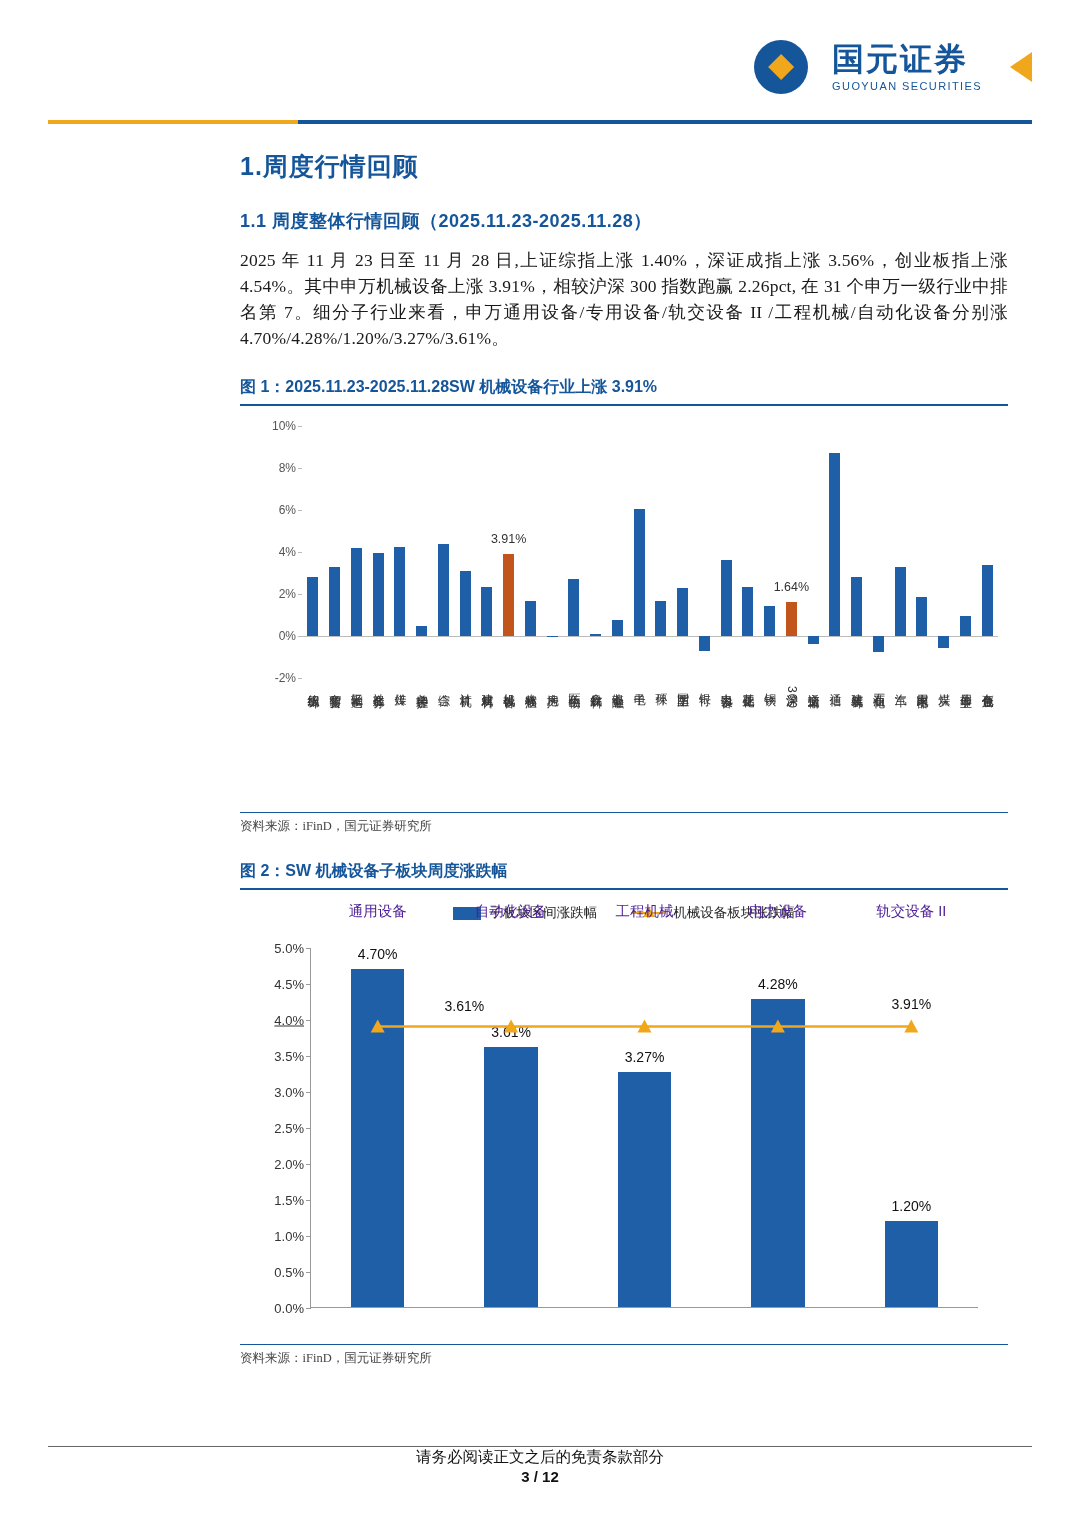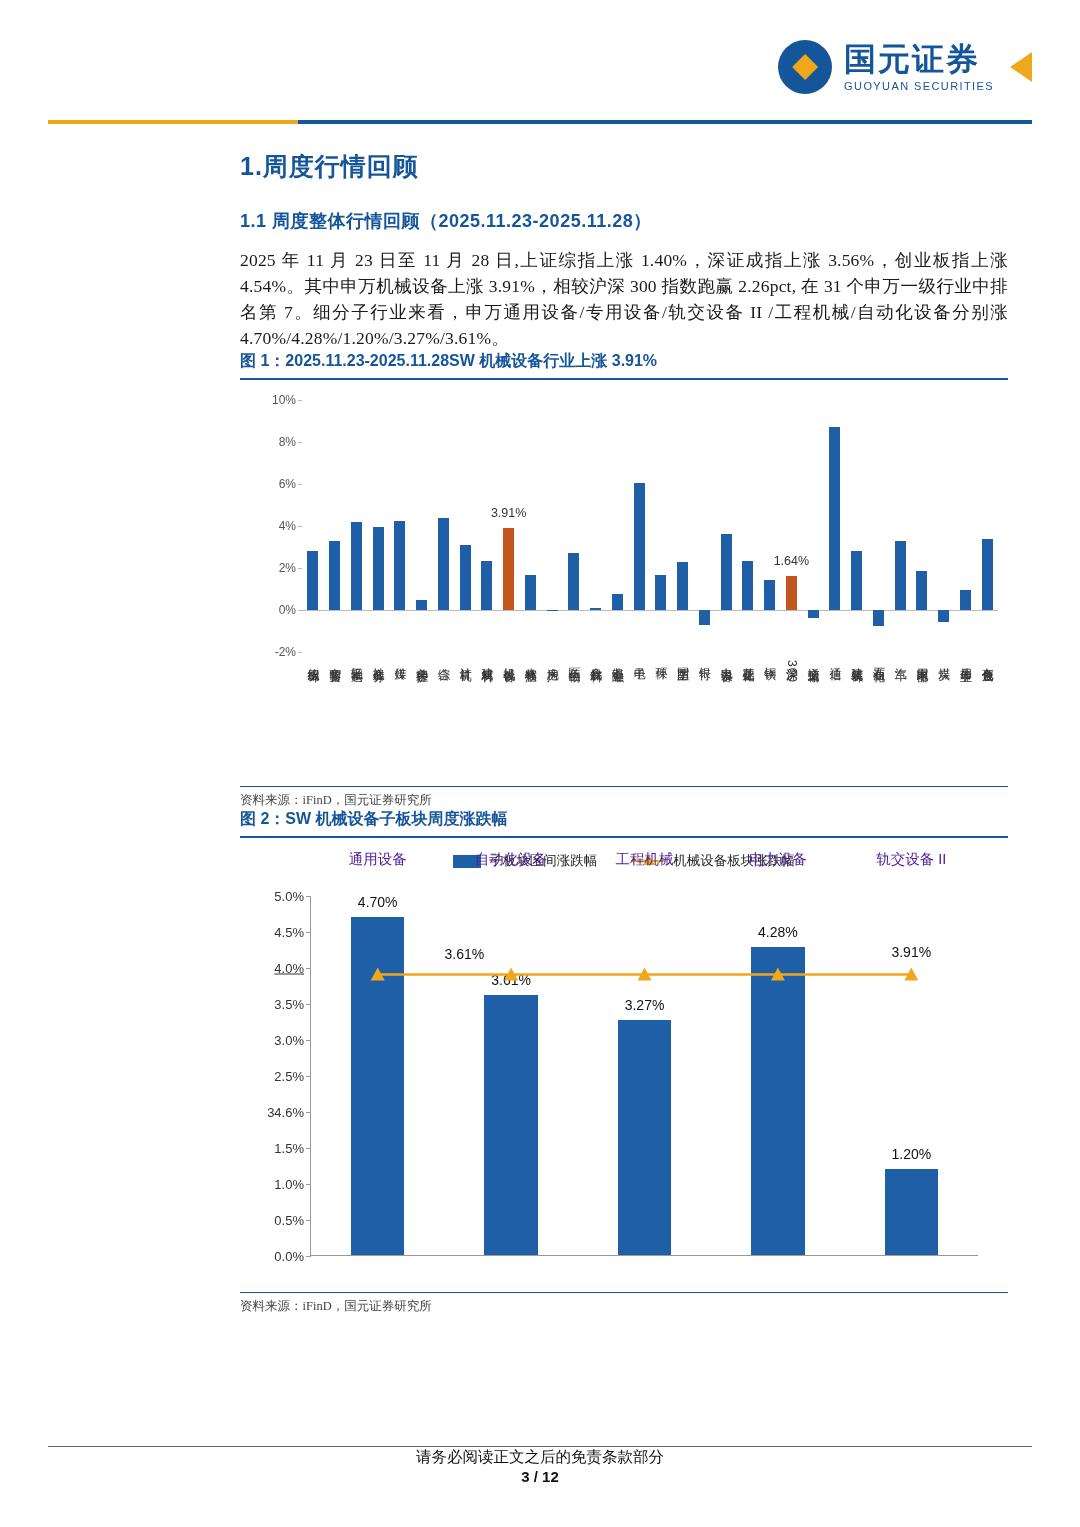--- a/index.html
+++ b/index.html
@@ -5,39 +5,39 @@
   html,body{margin:0;padding:0;}
   body{
     width:1080px;height:1527px;background:#ffffff;
     font-family:"Liberation Serif", serif;color:#1a1a1a;
     position:relative;overflow:hidden;
   }
   .page{position:absolute;inset:0;}
 
   
   .header{position:absolute;top:40px;left:48px;right:48px;height:80px;}
-  .logo-wrap{position:absolute;right:0;top:0;display:flex;align-items:center;gap:12px;}
+  .logo-wrap{position:absolute;right:0;top:0;display:flex;align-items:center;gap:24px;}
   .logo-mark{width:54px;height:54px;border-radius:50%;background:#15559a;position:relative;}
   .logo-mark:after{content:"";position:absolute;left:14px;top:14px;width:26px;height:26px;
     background:#f0a71b;clip-path:polygon(50% 0,100% 50%,50% 100%,0 50%);}
   .logo-text{display:flex;flex-direction:column;align-items:flex-start;line-height:1;}
   .logo-cn{font-family:"Liberation Sans",sans-serif;font-size:32px;font-weight:bold;color:#15559a;letter-spacing:2px;}
   .logo-en{font-family:"Liberation Sans",sans-serif;font-size:11px;color:#15559a;letter-spacing:1.4px;margin-top:6px;}
   .logo-tri{width:22px;height:30px;background:#f0a71b;clip-path:polygon(100% 0,100% 100%,0 50%);margin-left:4px;}
 
   .rule{position:absolute;left:48px;right:48px;top:120px;height:4px;background:#15559a;}
   .rule:before{content:"";position:absolute;left:0;top:0;width:250px;height:4px;background:#f0a71b;}
 
   
   .content{position:absolute;left:240px;right:72px;top:150px;}
   h1.sec{font-family:"Liberation Sans",sans-serif;font-size:25px;color:#15559a;font-weight:bold;margin:0 0 26px 0;letter-spacing:1px;}
   h2.sub{font-family:"Liberation Sans",sans-serif;font-size:18px;color:#15559a;font-weight:bold;margin:0 0 14px 0;letter-spacing:.5px;}
   p.para{font-size:17.5px;line-height:26px;margin:0;text-align:justify;letter-spacing:.2px;}
 
-  .figtitle{font-family:"Liberation Sans",sans-serif;font-size:16px;color:#15559a;font-weight:bold;}
+  .figtitle{font-family:"Liberation Sans",sans-serif;font-size:16px;color:#15559a;font-weight:bold;margin-top:26px;}
   .figrule{height:2px;background:#15559a;margin-top:6px;}
   .source{font-size:12.5px;color:#444;margin-top:6px;padding-top:5px;border-top:1px solid #15559a;}
 
   
   .chart1{position:relative;height:390px;margin-top:10px;}
   .c1-plot{position:absolute;left:62px;right:10px;top:10px;height:252px;}
   .c1-axis{position:absolute;left:62px;right:10px;top:10px;height:252px;}
   .c1-ylab{position:absolute;right:calc(100% + 6px);transform:translateY(-50%);
     font-family:"Liberation Sans",sans-serif;font-size:12px;color:#555;white-space:nowrap;}
   .zeroline{position:absolute;left:0;right:0;height:1px;background:#bbb;}
@@ -345,21 +345,21 @@
       <div class="c2-area">
         <div id="c2-yaxis">
             <div class="c2-y" style="top: 360px;">0.0%</div>
             <div class="c2-ytick" style="top: 360px;"></div>
             <div class="c2-y" style="top: 324px;">0.5%</div>
             <div class="c2-ytick" style="top: 324px;"></div>
             <div class="c2-y" style="top: 288px;">1.0%</div>
             <div class="c2-ytick" style="top: 288px;"></div>
             <div class="c2-y" style="top: 252px;">1.5%</div>
             <div class="c2-ytick" style="top: 252px;"></div>
-            <div class="c2-y" style="top: 216px;">34.6%</div>
+            <div class="c2-y" style="top: 216px;">2.0%</div>
             <div class="c2-ytick" style="top: 216px;"></div>
             <div class="c2-y" style="top: 180px;">2.5%</div>
             <div class="c2-ytick" style="top: 180px;"></div>
             <div class="c2-y" style="top: 144px;">3.0%</div>
             <div class="c2-ytick" style="top: 144px;"></div>
             <div class="c2-y" style="top: 108px;">3.5%</div>
             <div class="c2-ytick" style="top: 108px;"></div>
             <div class="c2-y" style="top: 72px; text-decoration: underline;">4.0%</div>
             <div class="c2-ytick" style="top: 72px;"></div>
             <div class="c2-y" style="top: 36px;">4.5%</div>

